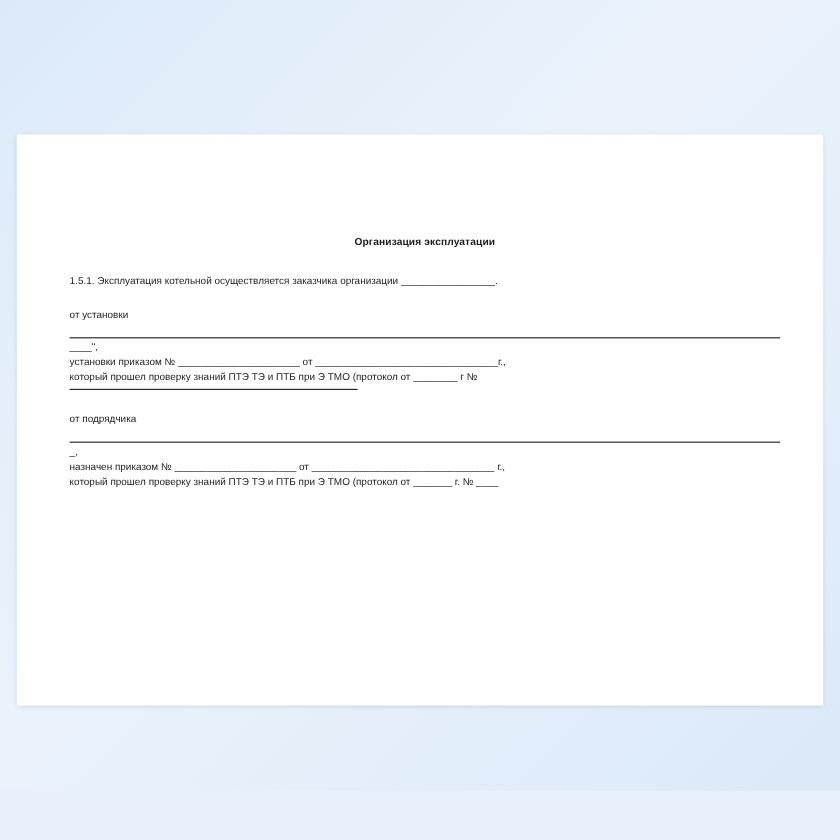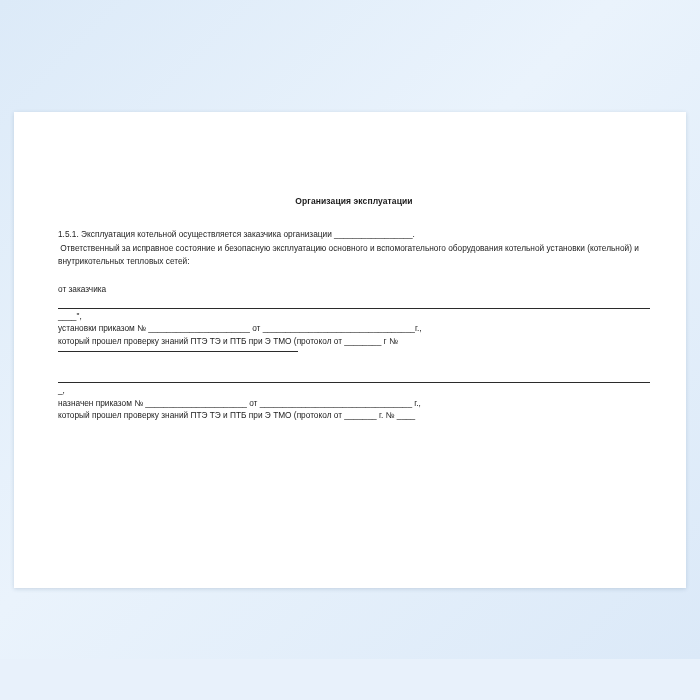--- a/index.html
+++ b/index.html
@@ -78,40 +78,40 @@
 
   <div class="sheet">
 
     <div class="doc-body">
 
       <div class="doc-title">Организация эксплуатации</div>
 
       <div class="line">1.5.1. Эксплуатация котельной осуществляется заказчика организации _________________.</div>
 
 
-      <div class="line"> Ответственный за исправное состояние и безопасную эксплуатацию основного и вспомогательного оборудования котельной установки (котельной) и внутрикотельных тепловых сетей:</div>
 
       <div class="gap-md"></div>
 
-      <div class="section-label">от заказчика</div>
+      <div class="section-label">от установки</div>
 
       <div class="gap-sm"></div>
 
       <div class="rule"></div>
 
       <div class="line tight">____",</div>
 
       <div class="line tight">установки приказом № ______________________ от _________________________________г.,</div>
 
       <div class="line tight">который прошел проверку знаний ПТЭ ТЭ и ПТБ при Э ТМО (протокол от ________ г №</div>
 
       <div class="rule short"></div>
 
       <div class="gap-lg"></div>
 
+      <div class="section-label">от подрядчика</div>
 
       <div class="gap-sm"></div>
 
       <div class="rule"></div>
 
       <div class="line tight">_,</div>
 
       <div class="line tight">назначен приказом № ______________________ от _________________________________ г.,</div>
 
       <div class="line tight">который прошел проверку знаний ПТЭ ТЭ и ПТБ при Э ТМО (протокол от _______ г. № ____</div>

